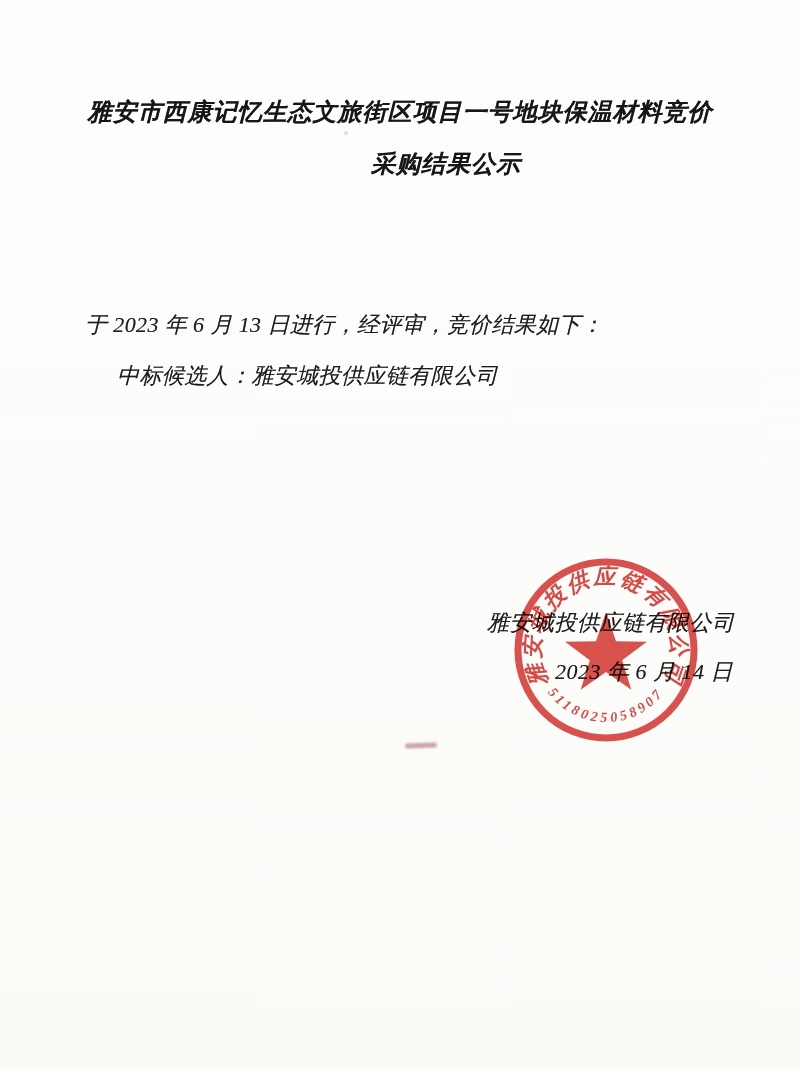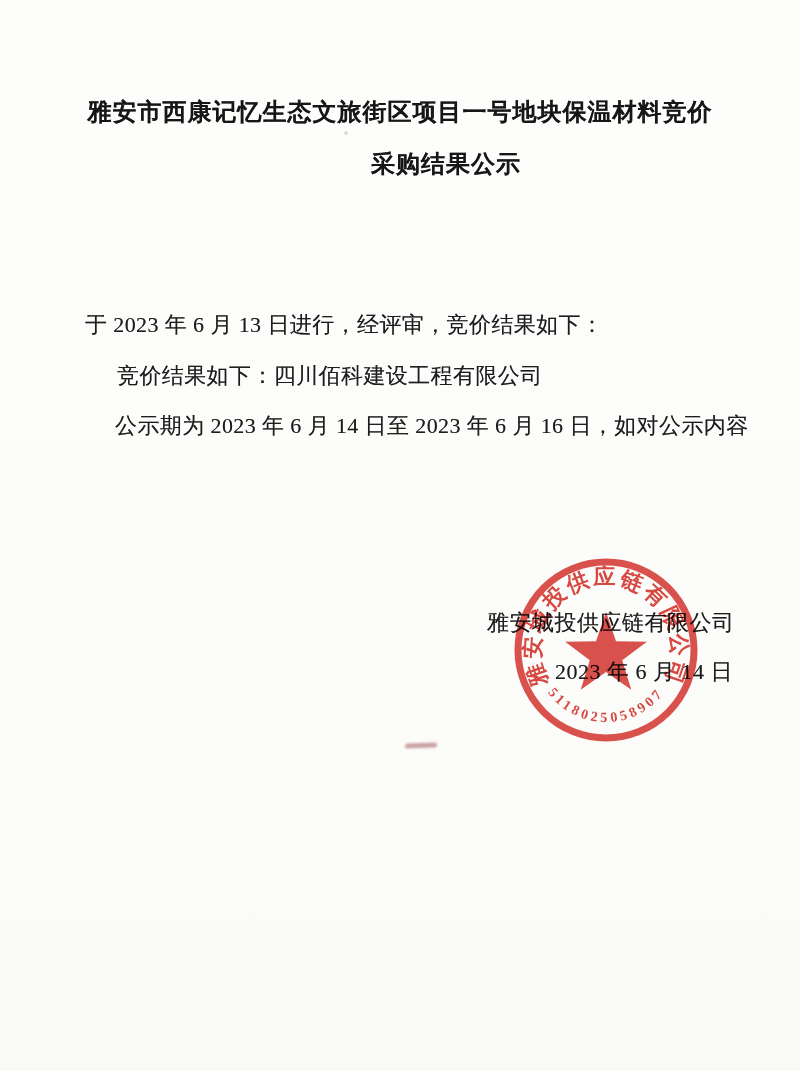--- a/index.html
+++ b/index.html
@@ -7,20 +7,21 @@
     width: 800px; height: 1071px;
     font-family: "Liberation Serif", "DejaVu Serif", serif;
     background: #ffffff;
   }
   .page {
     position: relative;
     width: 800px; height: 1071px;
     overflow: hidden;
     background: linear-gradient(180deg, #fdfdfc 0%, #fcfcfa 60%, #fafaf7 100%);
     color: #1c1c1c;
+    font-style: italic;
   }
   .t { position: absolute; white-space: nowrap; }
 
   .title-line {
     left: 0; width: 800px;
     text-align: center;
     font-size: 24px; font-weight: bold;
     letter-spacing: 1px;
     color: #161616;
     text-shadow: 0 0 0.5px rgba(0,0,0,.55);
@@ -84,22 +85,21 @@
 </head>
 <body>
 
 <div class="page">
 
   <div class="t title-line title-1">雅安市西康记忆生态文旅街区项目一号地块保温材料竞价</div>
   <div class="t title-line title-2">采购结果公示</div>
 
 
   <div class="t body-line bl-1">于 2023 年 6 月 13 日进行，经评审，竞价结果如下：</div>
-  <div class="t body-line bl-2">竞价结果如下：四川佰科建设工程有限公司</div>
-  <div class="t body-line bl-3">公示期为 2023 年 6 月 14 日至 2023 年 6 月 16 日，如对公示内容</div>
+  <div class="t body-line bl-2">中标候选人：雅安城投供应链有限公司</div>
 
   <div class="t sig sig-company">雅安城投供应链有限公司</div>
   <div class="t sig sig-date">2023 年 6 月 14 日</div>
 
   <svg class="seal" viewBox="0 0 200 200" xmlns="http://www.w3.org/2000/svg" aria-hidden="true">
     <defs>
       <path id="arcTop" d="M 45.9 137.9 A 66 66 0 1 1 154.1 137.9" fill="none"></path>
       <path id="arcBottom" d="M 37.6 136 A 72 72 0 0 0 162.4 136" fill="none"></path>
     </defs>
 

